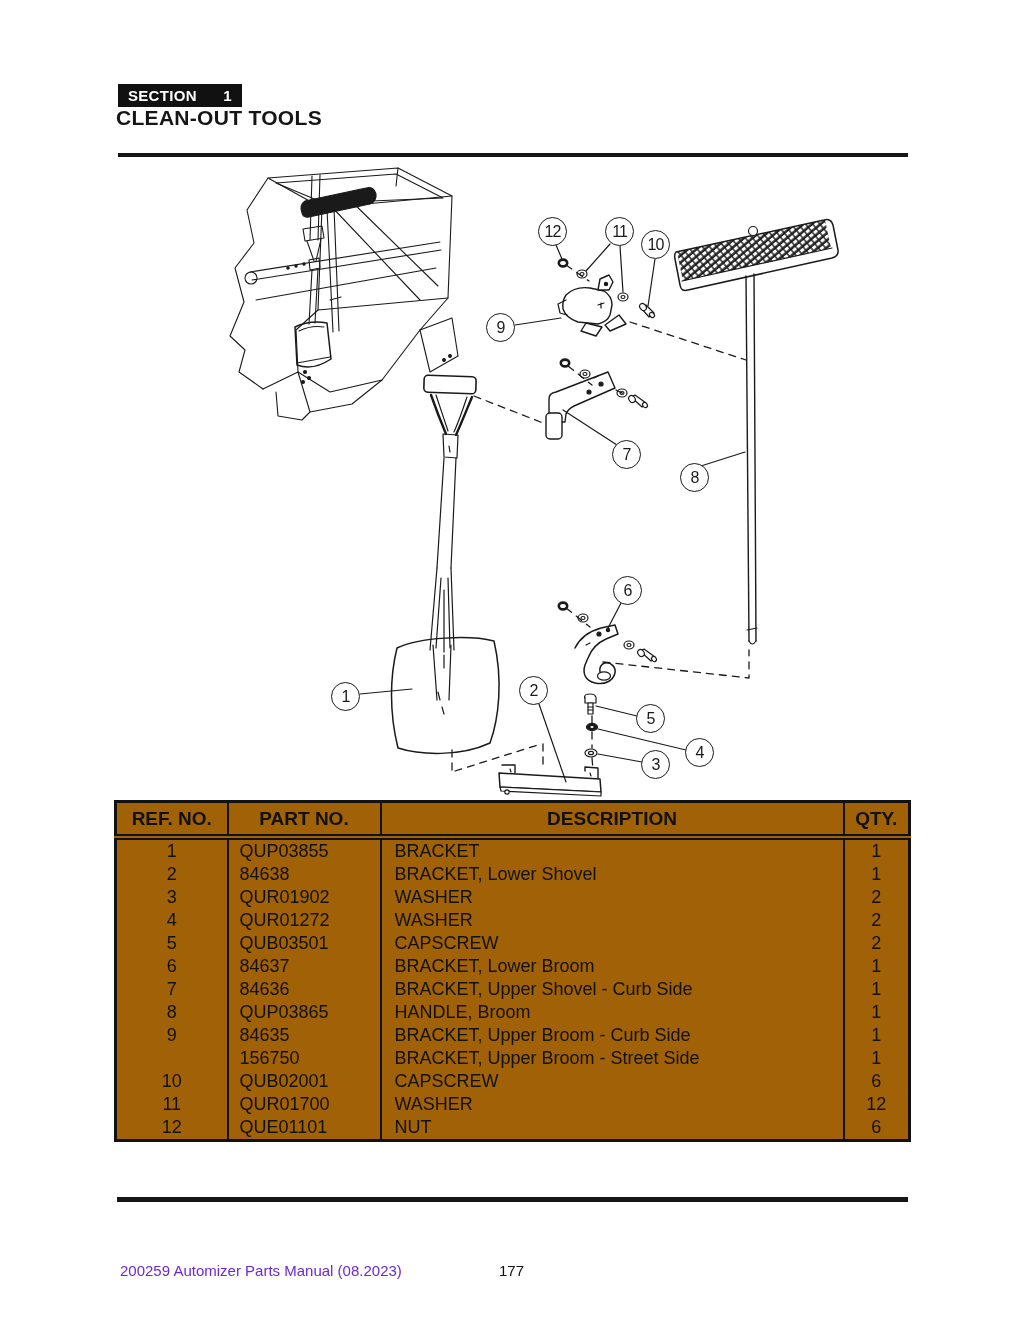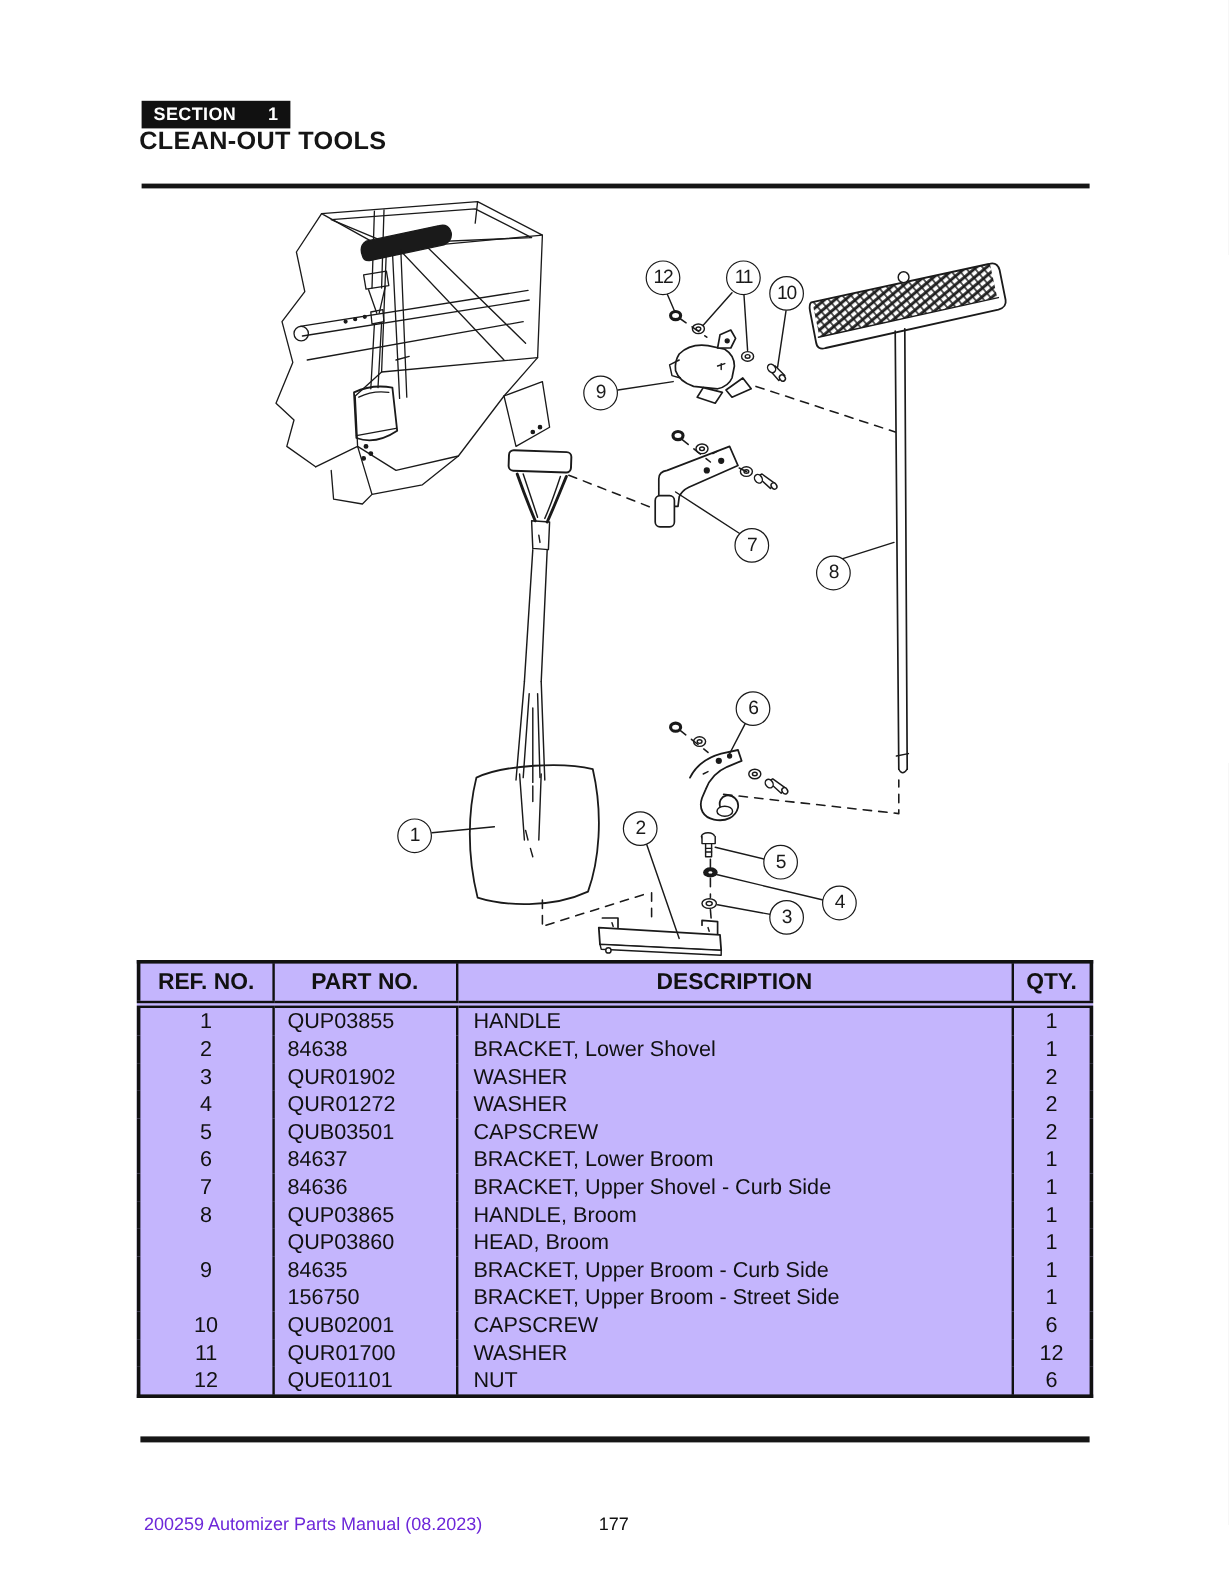--- a/index.html
+++ b/index.html
@@ -24,21 +24,21 @@
   
   .diagram-svg{position:absolute;left:0;top:0;width:1024px;height:1326px;}
   .callout{
     position:absolute;width:29px;height:29px;border:1.8px solid #1a1a1a;border-radius:50%;
     background:#fff;display:flex;align-items:center;justify-content:center;
     font-size:16px;letter-spacing:-1px;color:#1a1a1a;box-sizing:border-box;z-index:3;
   }
   
   .parts-table{
     position:absolute;left:114px;top:800px;width:794px;
-    border-collapse:collapse;table-layout:fixed;background:#c4b5fd;
+    border-collapse:collapse;table-layout:fixed;background:#a16207;
     border:3px solid #111;
   }
   .parts-table th{
     border-bottom:6px double #111;font-weight:bold;font-size:19px;
     height:31px;padding:0;text-align:center;color:#111;
   }
   .parts-table td{
     font-size:18px;height:23px;padding:0;line-height:1.05;color:#111;
     white-space:nowrap;overflow:hidden;
   }
@@ -301,21 +301,21 @@
         <th>REF. NO.</th>
         <th class="bl">PART NO.</th>
         <th class="bl">DESCRIPTION</th>
         <th class="bl">QTY.</th>
       </tr>
     </thead>
     <tbody>
         <tr>
           <td class="c0">1</td>
           <td class="c1 bl">QUP03855</td>
-          <td class="c2 bl">HANDLE</td>
+          <td class="c2 bl">BRACKET</td>
           <td class="c3 bl">1</td>
         </tr>
         <tr>
           <td class="c0">2</td>
           <td class="c1 bl">84638</td>
           <td class="c2 bl">BRACKET, Lower Shovel</td>
           <td class="c3 bl">1</td>
         </tr>
         <tr>
           <td class="c0">3</td>
@@ -347,26 +347,20 @@
           <td class="c2 bl">BRACKET, Upper Shovel - Curb Side</td>
           <td class="c3 bl">1</td>
         </tr>
         <tr>
           <td class="c0">8</td>
           <td class="c1 bl">QUP03865</td>
           <td class="c2 bl">HANDLE, Broom</td>
           <td class="c3 bl">1</td>
         </tr>
         <tr>
-          <td class="c0"></td>
-          <td class="c1 bl">QUP03860</td>
-          <td class="c2 bl">HEAD, Broom</td>
-          <td class="c3 bl">1</td>
-        </tr>
-        <tr>
           <td class="c0">9</td>
           <td class="c1 bl">84635</td>
           <td class="c2 bl">BRACKET, Upper Broom - Curb Side</td>
           <td class="c3 bl">1</td>
         </tr>
         <tr>
           <td class="c0"></td>
           <td class="c1 bl">156750</td>
           <td class="c2 bl">BRACKET, Upper Broom - Street Side</td>
           <td class="c3 bl">1</td>

